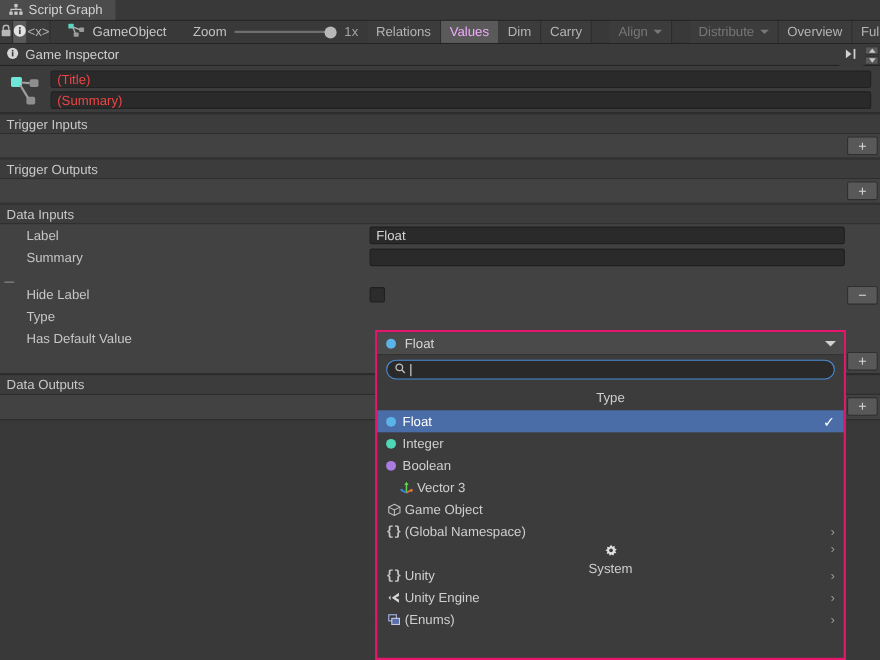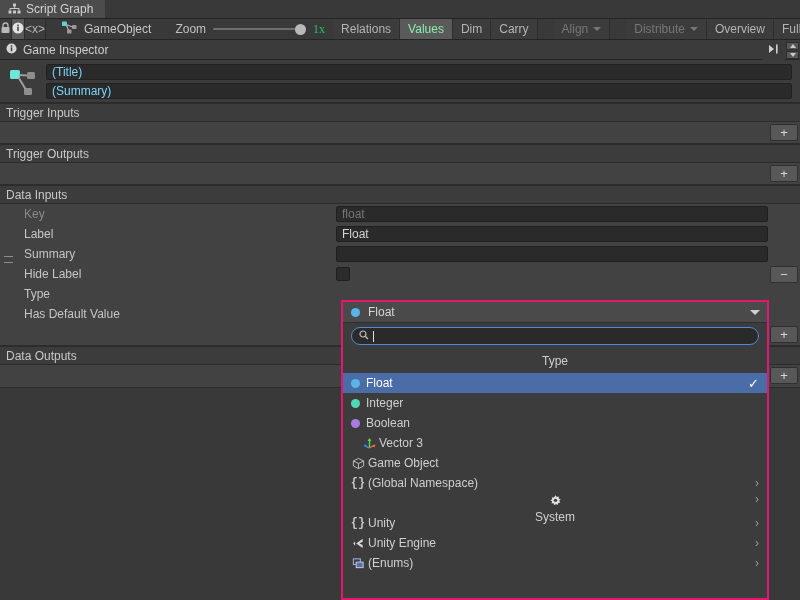--- a/index.html
+++ b/index.html
@@ -33,40 +33,40 @@
     height: 21px; background: #393939; display: flex; align-items: stretch;
     border-bottom: 1px solid #242424;
   }
   .tb-btn {
     display: flex; align-items: center; justify-content: center;
     padding: 0 8px; border-right: 1px solid #2d2d2d;
     color: #b4b4b4; font-size: 12px; white-space: nowrap;
     background: #3c3c3c;
   }
   .tb-btn.icononly { width: 29px; padding: 0; }
-  .tb-btn.active { background: #5a5a5a; color: #86efac; }
+  .tb-btn.active { background: #5a5a5a; color: #f0abfc; }
   .tb-btn.dimmed { color: #777; margin-left: 16px; }
   .tb-obj {
     display: flex; align-items: center; gap: 7px; padding: 0 10px 0 16px;
     background: #393939; color: #c8c8c8; border: 0;
   }
   .tb-zoom {
     display: flex; align-items: center; gap: 7px; padding: 0 8px 0 14px;
     background: #393939; border: 0; color: #c0c0c0;
   }
   .slider { position: relative; width: 93px; height: 14px; }
   .slider .track {
     position: absolute; top: 6px; left: 0; width: 93px; height: 2px;
     background: #6e6e6e; border-radius: 1px;
   }
   .slider .knob {
     position: absolute; top: 2px; left: 82px; width: 11px; height: 11px;
     border-radius: 50%; background: #b8b8b8;
   }
-  .zoomval { font-size: 12px; color: #22c55e; font-family: Liberation Serif, serif; }
+  .zoomval { font-size: 12px; color: #a3a3a3; }
 
   
   .insp-head {
     height: 20px; background: #3b3b3b; display: flex; align-items: center;
     border-bottom: 1px solid #242424; position: relative;
   }
   .insp-head .lbl { display: flex; align-items: center; gap: 6px; padding-left: 6px; color: #cfcfcf; }
   .insp-head .right { position: absolute; right: 0; top: 0; height: 20px; display: flex; align-items: stretch; }
   .collapse-btn { width: 22px; display: flex; align-items: center; justify-content: center; background: #3b3b3b; }
   .spin { width: 15px; display: flex; flex-direction: column; justify-content: center; gap: 1px; padding: 1px; }
@@ -77,21 +77,21 @@
 
   
   .titleblock {
     height: 43px; background: #3c3c3c; display: flex; align-items: center;
     padding: 4px 8px 4px 6px; gap: 6px; border-bottom: 1px solid #2a2a2a;
   }
   .node-icon { width: 34px; height: 34px; flex: 0 0 34px; }
   .tfields { flex: 1; display: flex; flex-direction: column; gap: 3px; }
   .tfield {
     height: 16px; background: #2a2a2a; border: 1px solid #212121; border-radius: 2px;
-    display: flex; align-items: center; padding: 0 5px; color: #7dd3fc; font-size: 12px;
+    display: flex; align-items: center; padding: 0 5px; color: #ef4444; font-size: 12px;
   }
 
   
   .sec-head {
     height: 19px; background: #3c3c3c; display: flex; align-items: center;
     padding-left: 6px; color: #c8c8c8; font-size: 12px;
     border-top: 1px solid #2c2c2c; border-bottom: 1px solid #2c2c2c;
   }
   .sec-body {
     background: #424242; position: relative;
@@ -313,36 +313,32 @@
   </div>
 
   <div class="sec-head">Data Inputs</div>
   <div class="sec-body" style="position:relative;">
 
     <div class="draghandle" style="top:52px;">
       <span></span>
         <span></span>
     </div>
 
-    <div class="proprow">
-      <div class="proplabel dim">Key</div>
-      <div class="propfield ph">float</div>
-    </div>
 
     <div class="proprow">
       <div class="proplabel">Label</div>
       <div class="propfield">Float</div>
     </div>
 
     <div class="proprow">
       <div class="proplabel">Summary</div>
       <div class="propfield"></div>
     </div>
 
-    <div class="proprow" style="position:relative;">
+    <div class="proprow" style="position:relative;margin-top:14px;">
       <div class="proplabel">Hide Label</div>
       <div class="checkbox"></div>
       <div class="minus-btn" style="top:2px;">−</div>
     </div>
 
     <div class="proprow">
       <div class="proplabel">Type</div>
     </div>
 
     <div class="proprow">

